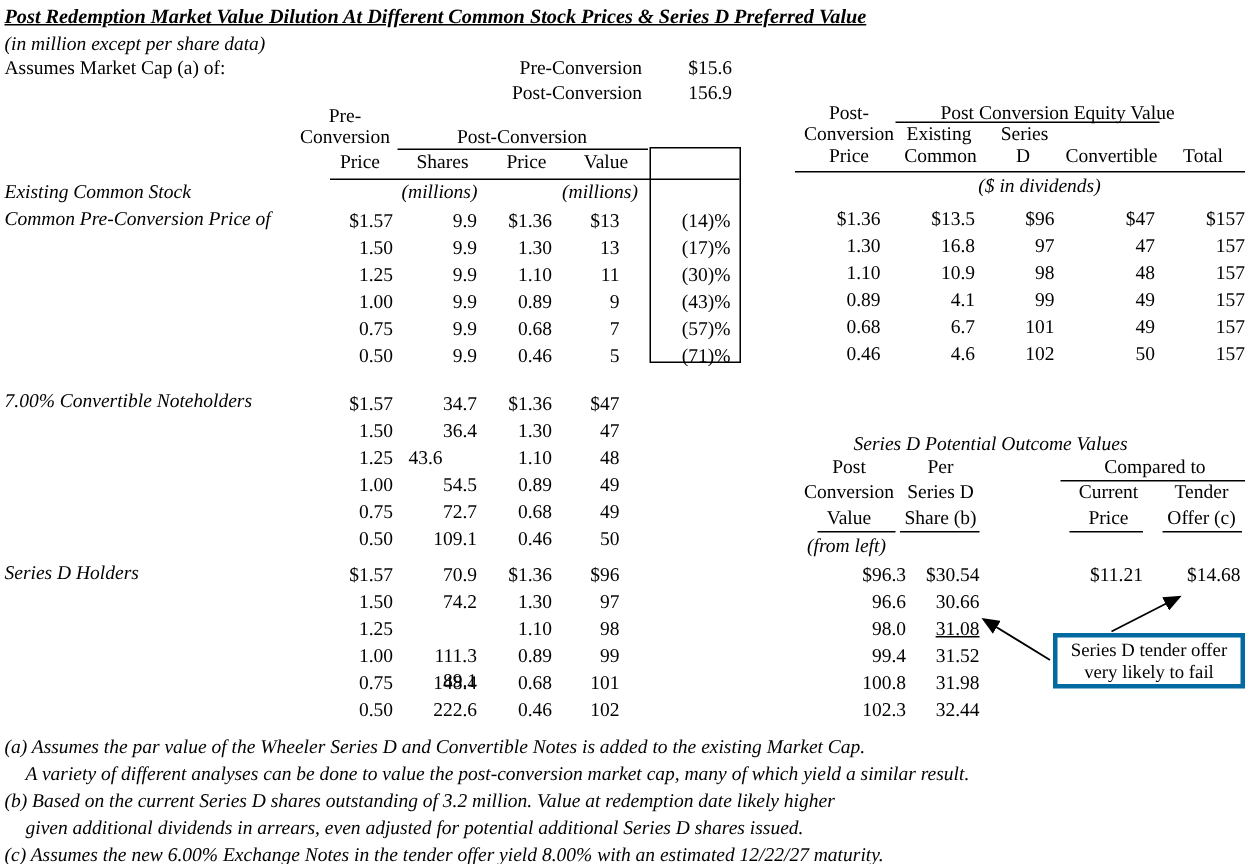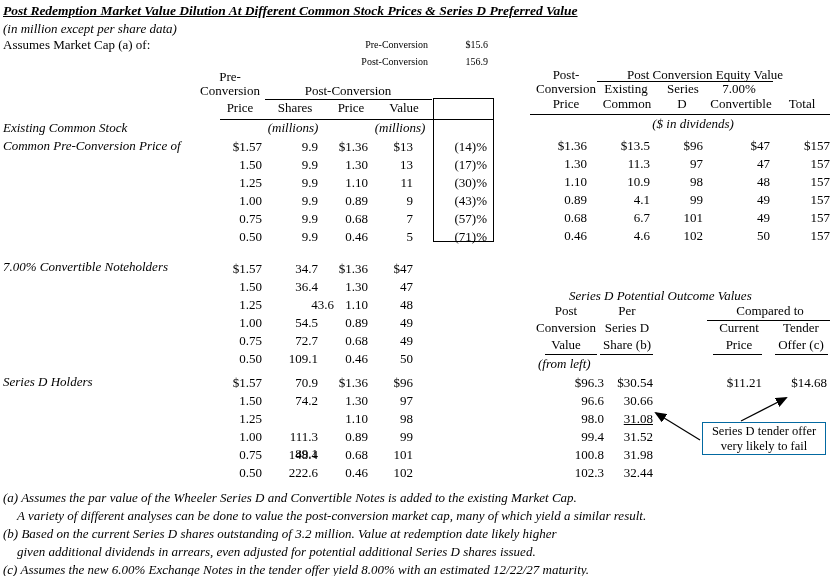--- a/index.html
+++ b/index.html
@@ -2,29 +2,29 @@
 <html><head>
 <meta charset="utf-8">
 <style>
   html,body{margin:0;padding:0;background:#fff;}
   #page{
     position:relative;width:831px;height:576px;background:#ffffff;
     font-family:"Liberation Serif","DejaVu Serif",serif;color:#000;overflow:hidden;
   }
   .cell{position:absolute;white-space:nowrap;font-size:13px;line-height:17px;}
   .ctr{position:absolute;white-space:nowrap;font-size:13px;line-height:14px;width:140px;text-align:center;}
-  .rgt{position:absolute;white-space:nowrap;font-size:10px;line-height:17px;text-align:right;}
+  .rgt{position:absolute;white-space:nowrap;font-size:13px;line-height:17px;text-align:right;}
   .it{font-style:italic;}
   .b{font-weight:bold;}
   .u{text-decoration:underline;}
   .hline{position:absolute;height:1px;background:#000;}
   .num-cell{position:absolute;white-space:nowrap;font-size:13px;line-height:18px;text-align:right;}
   #dilution-box{position:absolute;left:433px;top:98px;width:59px;height:142px;border:1px solid #000;}
   #annotation-box{
-    position:absolute;left:702px;top:422px;width:122px;height:31px;border:1px solid #0369a1;
+    position:absolute;left:702px;top:422px;width:122px;height:31px;border:3px solid #0369a1;
     display:flex;flex-direction:column;align-items:center;justify-content:center;
     font-size:12.5px;line-height:15px;text-align:center;background:#fff;
   }
   #arrow-layer{position:absolute;left:0;top:0;width:831px;height:576px;pointer-events:none;}
   .fnote{position:absolute;white-space:nowrap;font-size:13px;line-height:14px;font-style:italic;}
 </style>
 </head>
 <body>
 
 <div id="page">
@@ -90,21 +90,21 @@
   <div>
       <div class="num-cell" style="top: 260px; right: 569px;">$1.57</div>
       <div class="num-cell" style="top: 260px; right: 513px;">34.7</div>
       <div class="num-cell" style="top: 260px; right: 463px;">$1.36</div>
       <div class="num-cell" style="top: 260px; right: 418px;">$47</div>
       <div class="num-cell" style="top: 278px; right: 569px;">1.50</div>
       <div class="num-cell" style="top: 278px; right: 513px;">36.4</div>
       <div class="num-cell" style="top: 278px; right: 463px;">1.30</div>
       <div class="num-cell" style="top: 278px; right: 418px;">47</div>
       <div class="num-cell" style="top: 296px; right: 569px;">1.25</div>
-      <div class="num-cell" style="top: 296px; right: 497px;">43.6</div>
+      <div class="num-cell" style="top: 296px; right: 536px;">43.6</div>
       <div class="num-cell" style="top: 296px; right: 463px;">1.10</div>
       <div class="num-cell" style="top: 296px; right: 418px;">48</div>
       <div class="num-cell" style="top: 314px; right: 569px;">1.00</div>
       <div class="num-cell" style="top: 314px; right: 513px;">54.5</div>
       <div class="num-cell" style="top: 314px; right: 463px;">0.89</div>
       <div class="num-cell" style="top: 314px; right: 418px;">49</div>
       <div class="num-cell" style="top: 332px; right: 569px;">0.75</div>
       <div class="num-cell" style="top: 332px; right: 513px;">72.7</div>
       <div class="num-cell" style="top: 332px; right: 463px;">0.68</div>
       <div class="num-cell" style="top: 332px; right: 418px;">49</div>
@@ -142,34 +142,33 @@
 
   <div class="ctr" style="left:496px;top:68px;">Post-</div>
   <div class="ctr" style="left:496px;top:82px;">Conversion</div>
   <div class="ctr" style="left:496px;top:97px;">Price</div>
   <div class="ctr" style="left:615px;top:68px;width:180px;">Post Conversion Equity Value</div>
   <div class="hline" style="left:597px;top:81px;width:176px;"></div>
   <div class="ctr" style="left:556px;top:82px;">Existing</div>
   <div class="ctr" style="left:557px;top:97px;">Common</div>
   <div class="ctr" style="left:613px;top:82px;">Series</div>
   <div class="ctr" style="left:612px;top:97px;">D</div>
-  <div class="ctr" style="left:669px;top:82px;">7.00%</div>
   <div class="ctr" style="left:671px;top:97px;">Convertible</div>
   <div class="ctr" style="left:732px;top:97px;">Total</div>
   <div class="hline" style="left:530px;top:114px;width:300px;"></div>
   <div class="ctr it" style="left:623px;top:117px;">($ in dividends)</div>
 
   <div>
       <div class="num-cell" style="top: 137px; right: 244px;">$1.36</div>
       <div class="num-cell" style="top: 137px; right: 181px;">$13.5</div>
       <div class="num-cell" style="top: 137px; right: 128px;">$96</div>
       <div class="num-cell" style="top: 137px; right: 61px;">$47</div>
       <div class="num-cell" style="top: 137px; right: 1px;">$157</div>
       <div class="num-cell" style="top: 155px; right: 244px;">1.30</div>
-      <div class="num-cell" style="top: 155px; right: 181px;">11.3</div>
+      <div class="num-cell" style="top: 155px; right: 181px;">16.8</div>
       <div class="num-cell" style="top: 155px; right: 128px;">97</div>
       <div class="num-cell" style="top: 155px; right: 61px;">47</div>
       <div class="num-cell" style="top: 155px; right: 1px;">157</div>
       <div class="num-cell" style="top: 173px; right: 244px;">1.10</div>
       <div class="num-cell" style="top: 173px; right: 181px;">10.9</div>
       <div class="num-cell" style="top: 173px; right: 128px;">98</div>
       <div class="num-cell" style="top: 173px; right: 61px;">48</div>
       <div class="num-cell" style="top: 173px; right: 1px;">157</div>
       <div class="num-cell" style="top: 191px; right: 244px;">0.89</div>
       <div class="num-cell" style="top: 191px; right: 181px;">4.1</div>

